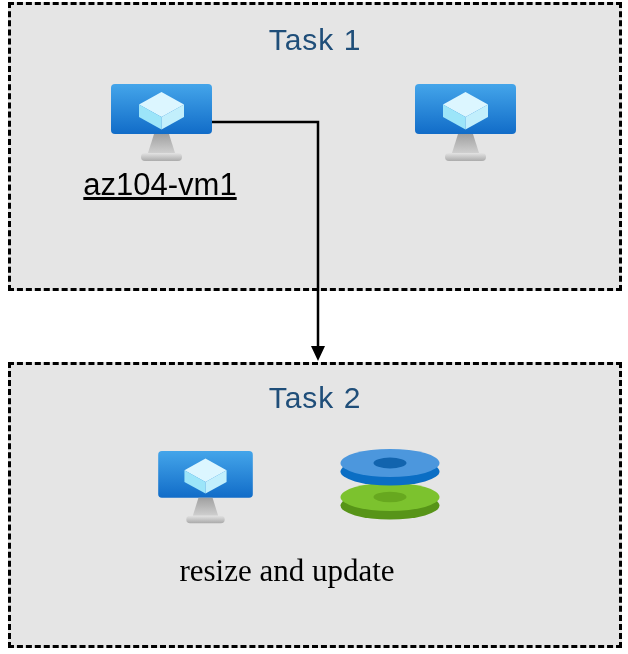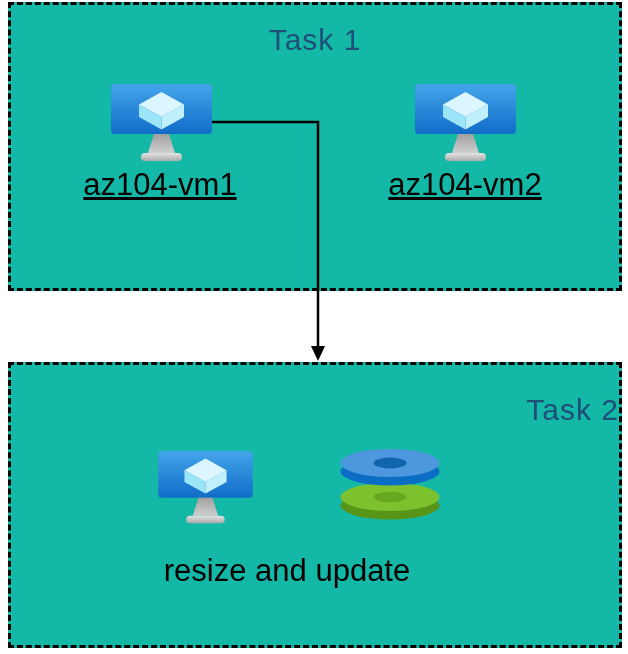--- a/index.html
+++ b/index.html
@@ -6,54 +6,55 @@
   body {
     width: 628px; height: 654px;
     position: relative;
     background: #ffffff;
     font-family: "Liberation Sans", sans-serif;
     overflow: hidden;
   }
   .box {
     position: absolute;
     box-sizing: border-box;
-    background: #14b8a6;
+    background: #e5e5e5;
     border: 3px dashed #000000;
     z-index: 1;
   }
   #task1-box { left: 8px; top: 2px;   width: 614px; height: 289px; }
   #task2-box { left: 8px; top: 362px; width: 614px; height: 286px; }
   .box-title {
     position: absolute;
     left: 0; width: 100%;
     text-align: center;
     font-size: 30px;
     letter-spacing: 1px;
     color: #1f4e79;
   }
   #task1-title { top: 18px; }
-  #task2-title { top: 28px; text-align: right; }
+  #task2-title { top: 16px; }
   .icon { position: absolute; line-height: 0; }
   .vm-label {
     position: absolute;
     transform: translateX(-50%);
     text-align: center;
     font-size: 31px;
     line-height: 39px;
     color: #000000;
     white-space: nowrap;
     text-decoration: underline;
   }
   #caption {
     position: absolute;
     left: 276px; top: 188px;
     transform: translateX(-50%);
     font-size: 31px;
     color: #000000;
     white-space: nowrap;
+    font-family: Liberation Serif, serif;
   }
   #connector-overlay {
     position: absolute;
     left: 0; top: 0;
     width: 628px; height: 654px;
     pointer-events: none;
     z-index: 5;
   }
 </style>
 </head>
@@ -99,21 +100,20 @@
       <polygon points="43,50 58,50 64,69 37,69" fill="url(#standG)"></polygon>
       <rect x="30" y="69" width="41" height="8" rx="4" fill="url(#baseG)"></rect>
     </svg>
   </div>
 
   <div class="vm-label" style="left:149px; top:160px;">
     <div>az104-vm1</div>
   </div>
 
   <div class="vm-label" style="left:454px; top:160px;">
-    <div>az104-vm2</div>
   </div>
 </div>
 
 <div class="box" id="task2-box">
   <div class="box-title" id="task2-title">Task 2</div>
 
   <div class="icon" style="left:147px; top:86px;">
     <svg width="95" height="74" viewBox="0 0 101 79">
       <rect x="0" y="0" width="101" height="50" rx="4" fill="url(#vmScreenG)"></rect>
       <polygon points="50.5,8 73,20.5 50.5,33 28,20.5" fill="#dcf6ff"></polygon>

